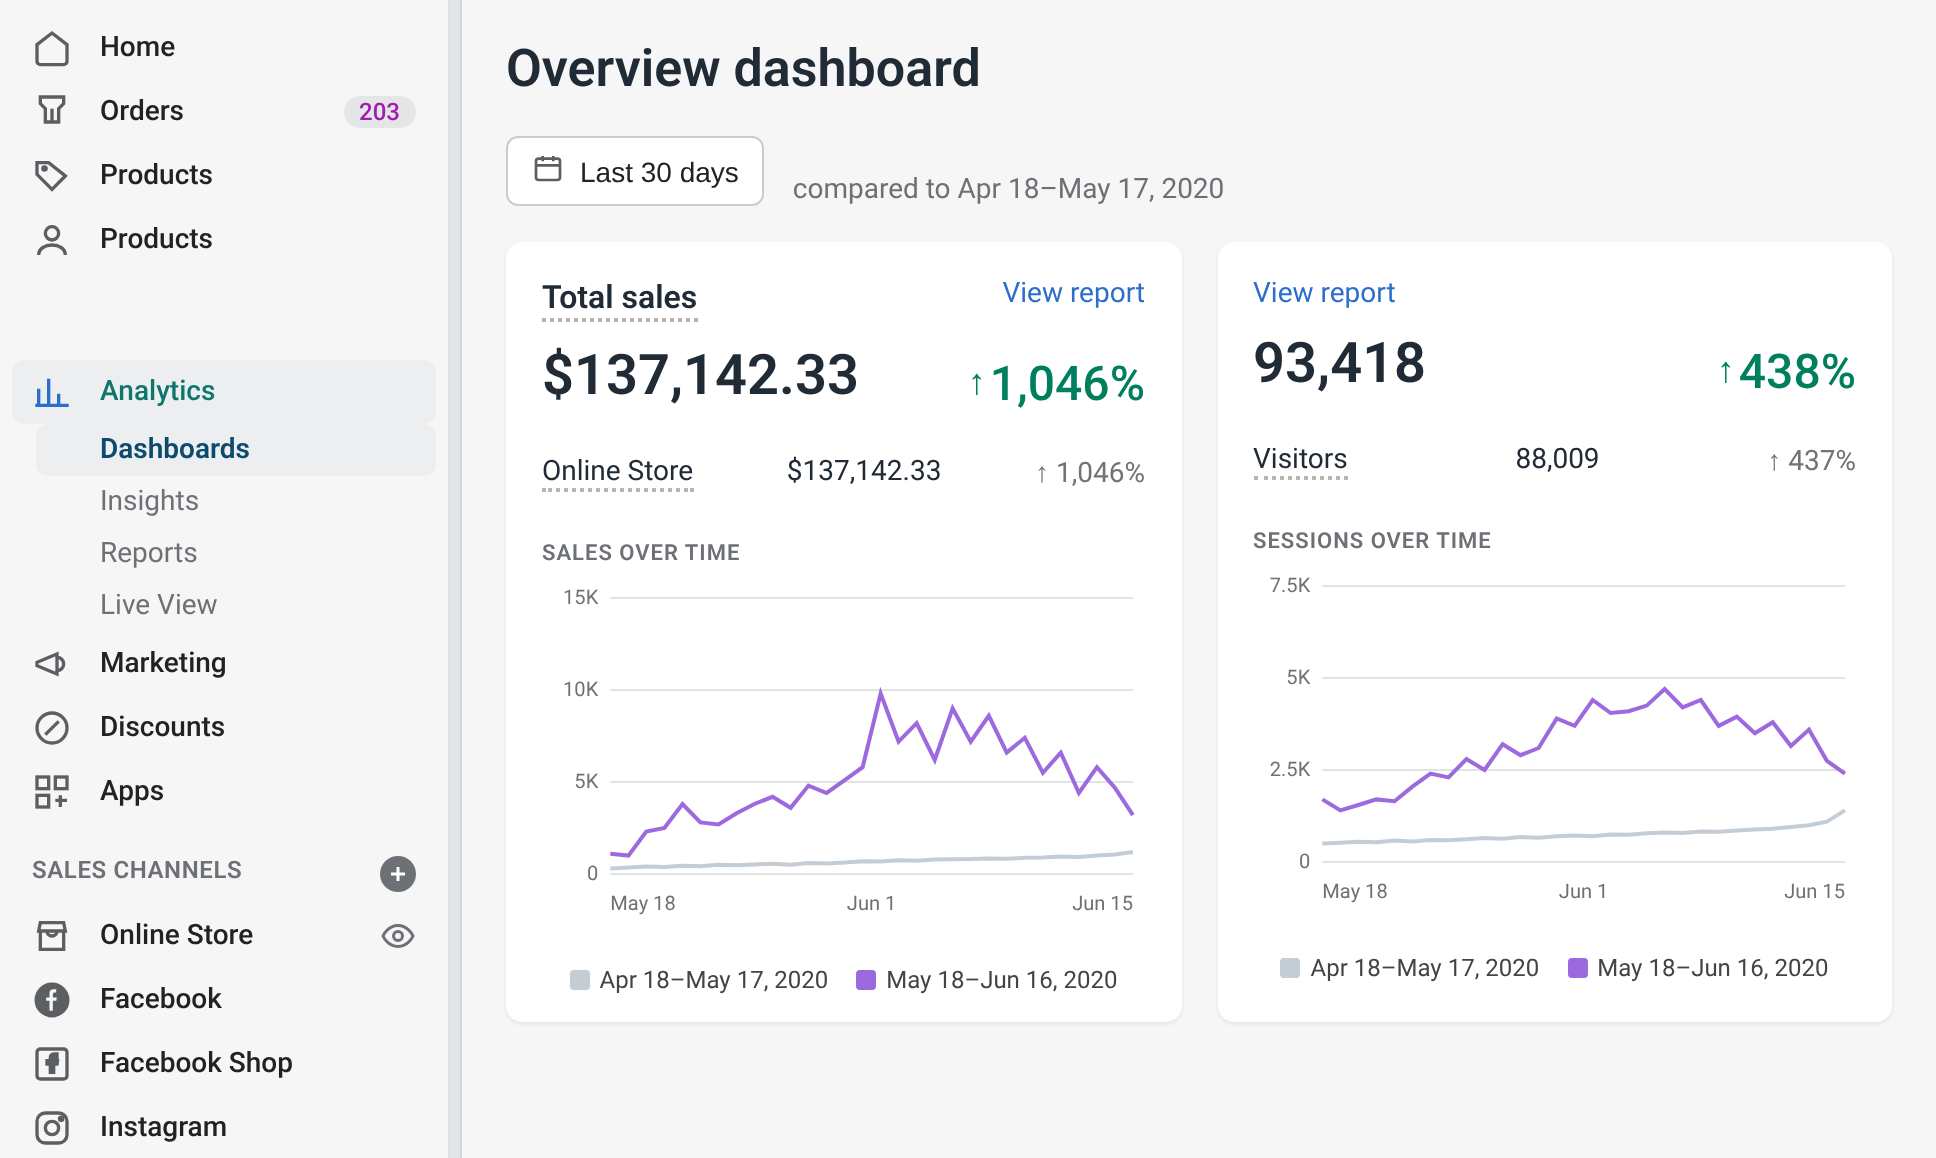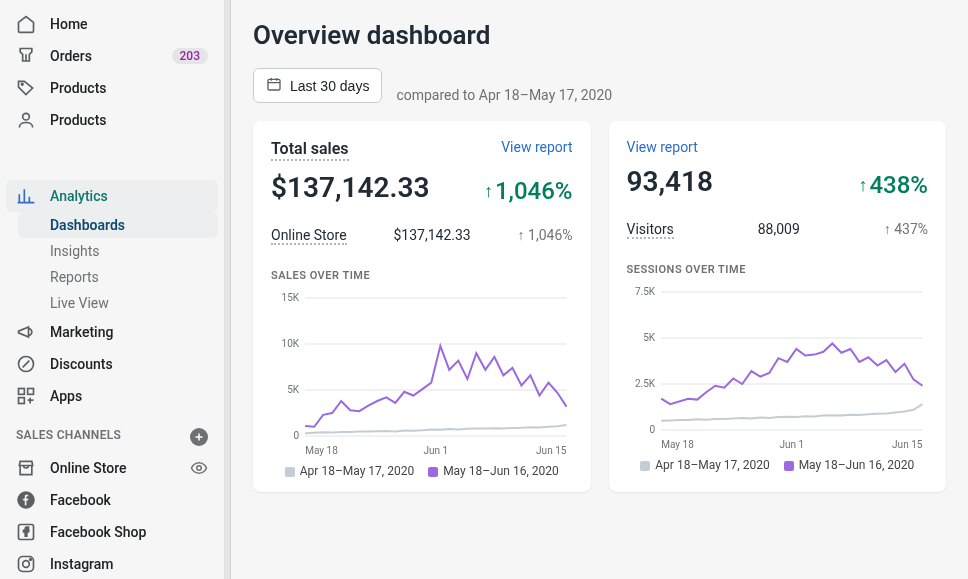--- a/index.html
+++ b/index.html
@@ -31,21 +31,21 @@
 .big-row { display: flex; justify-content: space-between; align-items: baseline; margin-top: 10px; }
 .big-val { font-size: 28px; font-weight: 600; }
 .change { color: #007f5f; font-size: 24px; font-weight: 500; display: flex; align-items: center; gap: 2px; }
 .change .arrow { font-size: 18px; }
 .sub-row { display: flex; justify-content: space-between; margin-top: 22px; font-size: 14px; }
 .sub-row .lbl { border-bottom: 2px dotted #b5b5b5; max-width: 80px; }
 .sub-row .ch { color: #737373; }
 .mini-title { font-size: 11px; font-weight: 600; color: #6d7175; letter-spacing: 0.5px; margin-top: 24px; margin-bottom: 8px; }
 .chart { position: relative; height: 170px; }
 .chart svg { width: 100%; height: 100%; }
-.legend { display: flex; justify-content: center; gap: 14px; margin-top: 4px; font-size: 12px; color: #444; }
+.legend { display: flex; justify-content: center; gap: 14px; margin-top: 22px; font-size: 12px; color: #444; }
 .legend .swatch { width: 10px; height: 10px; border-radius: 2px; display: inline-block; margin-right: 5px; vertical-align: middle; }
 .sw-prev { background: #c4cdd5; }
 .sw-cur { background: #9c6ade; }
 .scroll-sep { width: 6px; background: #e4e5e7; border-right: 1px solid #d2d5d8; }
 </style>
 </head>
 <body>
 
 <div class="sidebar">
   <div class="nav-item">

